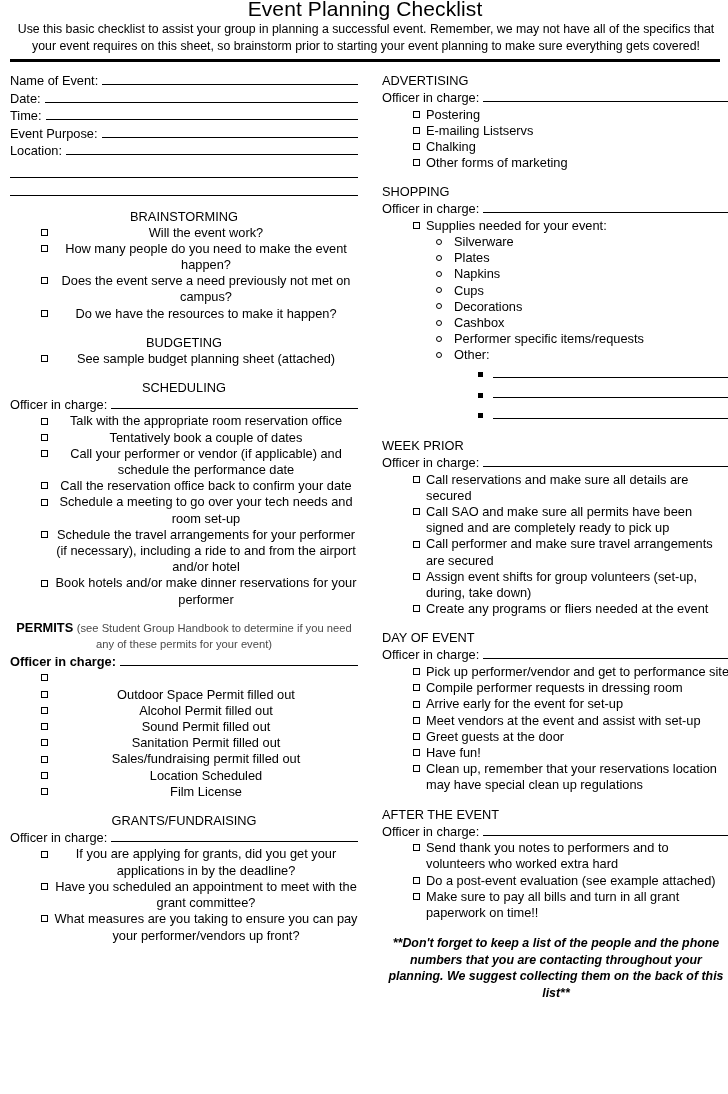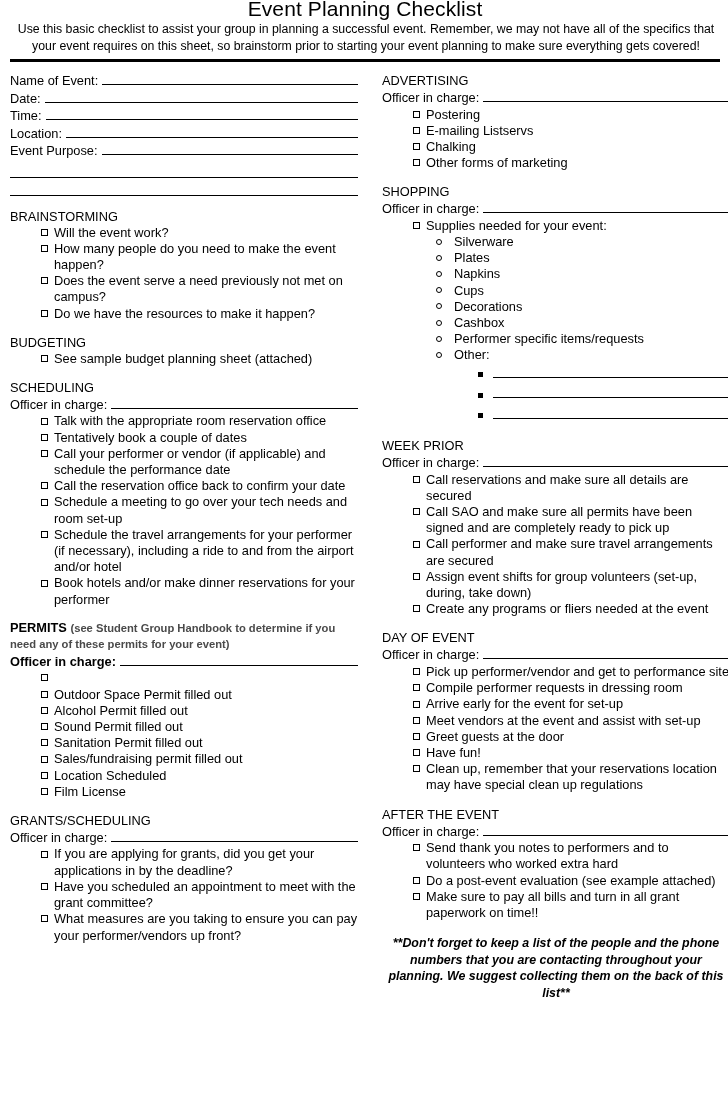--- a/index.html
+++ b/index.html
@@ -48,20 +48,21 @@
   
   .cols {
     display: flex;
     margin-top: 10px;
     align-items: flex-start;
   }
   .col-left {
     width: 348px;
     flex: 0 0 348px;
     padding-left: 2px;
+    text-align: center;
   }
   .col-gap { flex: 0 0 24px; }
   .col-right {
     width: 348px;
     flex: 0 0 348px;
   }
 
   
   .field-row {
     font-size: 12.8px;
@@ -86,21 +87,21 @@
   
   .sec-head {
     font-size: 12.8px;
     line-height: 17px;
     margin-top: 12px;
     white-space: nowrap;
   }
   .sec-head-bold { font-weight: bold; }
   .sec-note {
     font-size: 11.2px;
-    font-weight: bold;
+    font-weight: normal;
     color: #4a4a4a;
   }
   .sec-head-wrap {
     font-size: 12.8px;
     line-height: 15.5px;
     margin-top: 12px;
     white-space: normal;
   }
 
   .officer-row {
@@ -237,25 +238,25 @@
         </div>
         <div class="field-row">
           <span class="field-label">Date:</span>
           <span class="field-blank"></span>
         </div>
         <div class="field-row">
           <span class="field-label">Time:</span>
           <span class="field-blank"></span>
         </div>
         <div class="field-row">
-          <span class="field-label">Location:</span>
+          <span class="field-label">Event Purpose:</span>
           <span class="field-blank"></span>
         </div>
         <div class="field-row">
-          <span class="field-label">Event Purpose:</span>
+          <span class="field-label">Location:</span>
           <span class="field-blank"></span>
         </div>
         <div class="blank-line-full"></div>
         <div class="blank-line-full"></div>
       </div>
 
       <div class="sec-head">BRAINSTORMING</div>
       <ul class="lvl1">
         <li>
           <span class="mk"><span class="cbx"></span></span>
@@ -356,21 +357,21 @@
         <li>
           <span class="mk"><span class="cbx"></span></span>
           <span class="tx">Location Scheduled</span>
         </li>
         <li>
           <span class="mk"><span class="cbx"></span></span>
           <span class="tx">Film License</span>
         </li>
       </ul>
 
-      <div class="sec-head">GRANTS/SCHEDULING</div>
+      <div class="sec-head">GRANTS/FUNDRAISING</div>
       <div class="officer-row">
         <span class="field-label">Officer in charge:</span>
         <span class="field-blank"></span>
       </div>
       <ul class="lvl1">
         <li>
           <span class="mk"><span class="cbx"></span></span>
           <span class="tx">If you are applying for grants, did you get your applications in by the deadline?</span>
         </li>
         <li>

